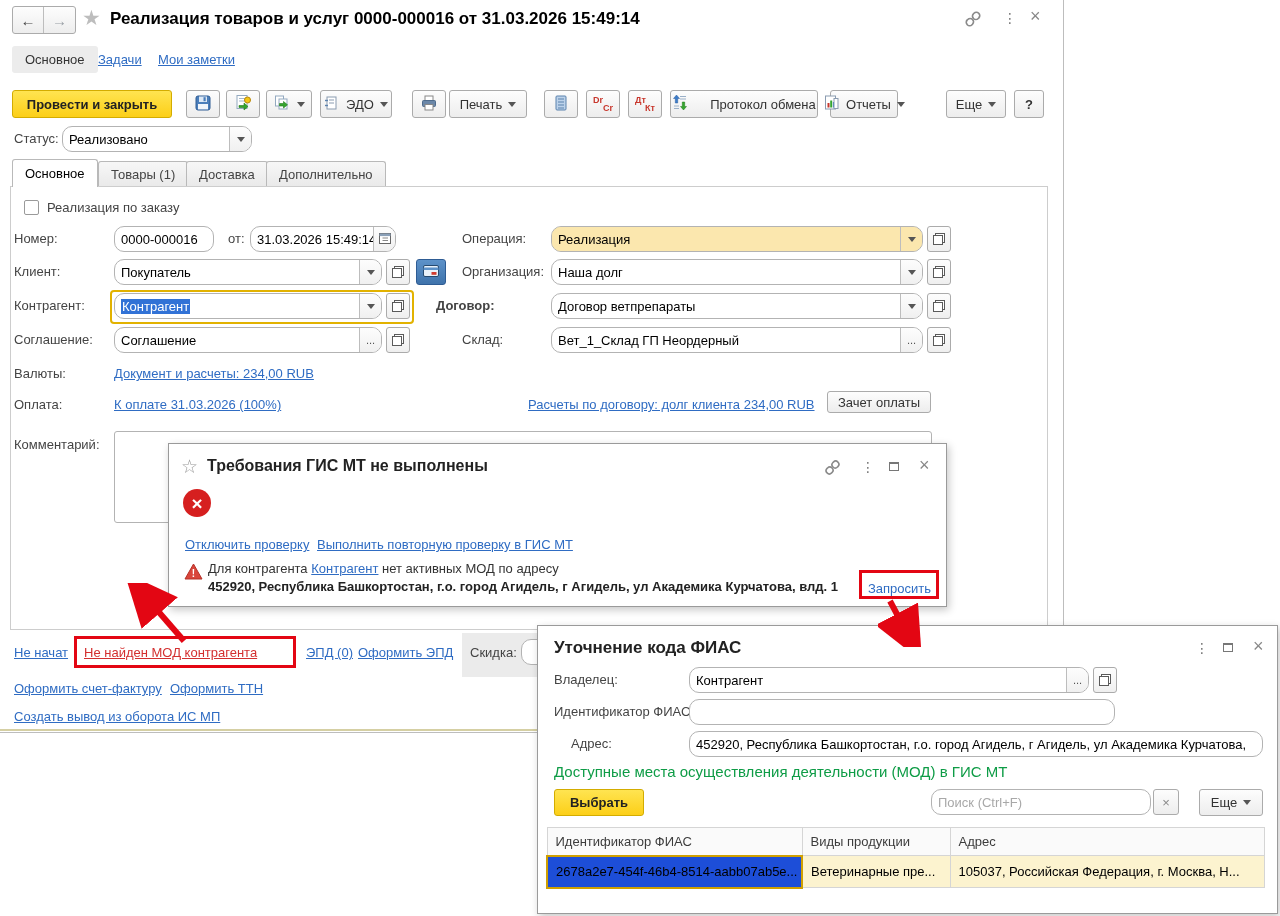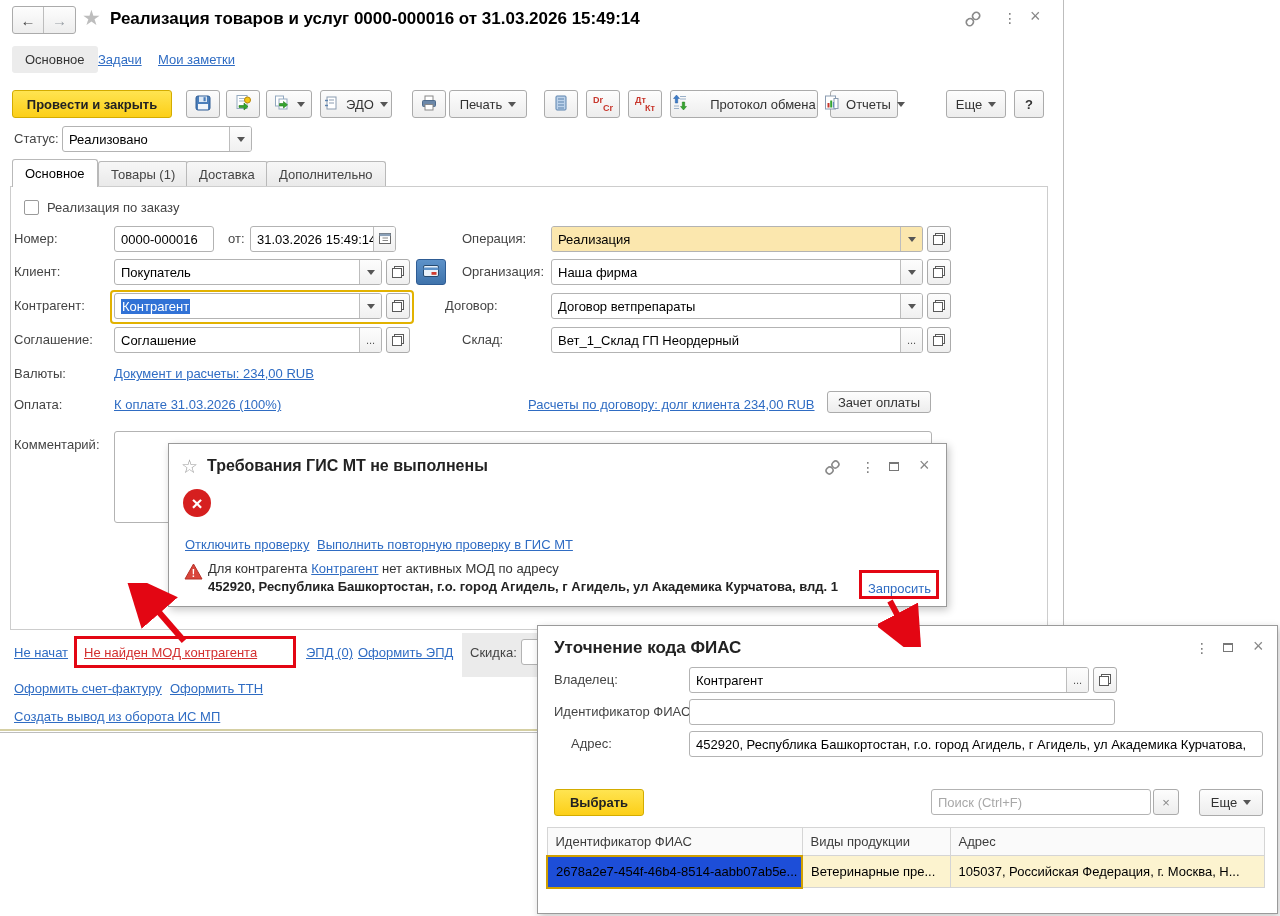--- a/index.html
+++ b/index.html
@@ -16,21 +16,21 @@
   .btn { display:inline-flex; align-items:center; justify-content:center; gap:6px;
     background:linear-gradient(#fdfdfd,#ededed); border:1px solid #ababab; border-radius:3px;
     color:#333; cursor:default; white-space:nowrap; }
   .btn-yellow { background:linear-gradient(#ffe451,#fccf18); border:1px solid #d3ac00; font-weight:bold; color:#222; }
   .navgrp { display:flex; border:1px solid #ababab; border-radius:3px; overflow:hidden; background:linear-gradient(#fdfdfd,#ededed); }
   .navgrp > div { width:31px; height:26px; display:flex; align-items:center; justify-content:center; font-size:15px; }
   .navgrp > div:first-child { border-right:1px solid #bdbdbd; color:#444; }
   .navgrp .fwd { color:#9aa0a6; }
 
   
-  .field { display:flex; align-items:stretch; background:#fff; border:1px solid #b3b3b3; border-radius:3px; height:26px; overflow:hidden; }
+  .field { display:flex; align-items:stretch; background:#fff; border:1px solid #b3b3b3; border-radius:10px; height:26px; overflow:hidden; }
   .field .val { flex:1; display:flex; align-items:center; padding:0 6px; color:#000; white-space:nowrap; overflow:hidden; }
   .seg { width:22px; display:flex; align-items:center; justify-content:center; border-left:1px solid #bdbdbd; background:linear-gradient(#fdfdfd,#f0f0f0); color:#555; font-size:11px; }
   .field-yellow { background:#fbe7ae; }
   .field-yellow .val { background:#fbe7ae; }
   .field-yellow .seg { background:#fbe7ae; }
   .openbtn { width:24px; height:26px; display:flex; align-items:center; justify-content:center;
     border:1px solid #ababab; border-radius:3px; background:linear-gradient(#fdfdfd,#efefef); }
   .arr-down { width:0; height:0; border-left:4px solid transparent; border-right:4px solid transparent; border-top:5px solid #555; }
   .ic-open { position:relative; width:12px; height:12px; display:inline-block; }
   .ic-open::before { content:""; position:absolute; right:0; top:0; width:8px; height:8px; border:1px solid #5a5a5a; background:#fff; }
@@ -268,21 +268,21 @@
       </div>
     <div class="abs btn" style="left:416px;top:259px;width:30px;height:26px;background:linear-gradient(#5d92c9,#3f73ab);border-color:#2e5c94;z-index:2;">
       <span><svg width="16" height="12" viewBox="0 0 16 12">
             <rect x="0.5" y="0.5" width="15" height="11" rx="1.5" fill="#e9f1f9" stroke="#26496e"></rect>
             <rect x="0.5" y="2.5" width="15" height="2.5" fill="#5d92c9"></rect>
             <rect x="8.5" y="7" width="5" height="2.8" fill="#d03b2f"></rect>
           </svg></span>
     </div>
     <div class="abs label" style="left:462px;top:264px;z-index:2;">Организация:</div>
     <div class="abs field" style="left:551px;top:259px;width:372px;z-index:2;">
-      <div class="val">Наша фирма</div>
+      <div class="val">Наша долг</div>
       <div class="seg">
           <span class="arr-down"></span>
         </div>
     </div>
     <div class="abs openbtn" style="left:927px;top:259px;z-index:2;">
         <span class="ic-open"></span>
       </div>
 
     <div class="abs label" style="left:14px;top:298px;z-index:2;">Контрагент:</div>
     <div class="abs focus-ring" style="left:110px;top:290px;width:304px;height:34px;z-index:2;"></div>
@@ -290,21 +290,21 @@
       <div class="val">
           <span class="sel">Контрагент</span>
         </div>
       <div class="seg">
           <span class="arr-down"></span>
         </div>
     </div>
     <div class="abs openbtn" style="left:386px;top:293px;z-index:3;">
         <span class="ic-open"></span>
       </div>
-    <div class="abs label" style="left:445px;top:298px;z-index:2;">Договор:</div>
+    <div class="abs label" style="left:436px;top:298px;z-index:2;font-weight:bold;">Договор:</div>
     <div class="abs field" style="left:551px;top:293px;width:372px;z-index:2;">
       <div class="val">Договор ветпрепараты</div>
       <div class="seg">
           <span class="arr-down"></span>
         </div>
     </div>
     <div class="abs openbtn" style="left:927px;top:293px;z-index:2;">
         <span class="ic-open"></span>
       </div>
 
@@ -408,20 +408,21 @@
     <div class="abs label" style="left:16px;top:78px;">Идентификатор ФИАС:</div>
     <div class="abs field" style="left:151px;top:73px;width:426px;">
       <div class="val"></div>
     </div>
 
     <div class="abs label" style="left:33px;top:110px;">Адрес:</div>
     <div class="abs field" style="left:151px;top:105px;width:574px;">
       <div class="val">452920, Республика Башкортостан, г.о. город Агидель, г Агидель, ул Академика Курчатова,</div>
     </div>
 
+    <div class="abs grn-head" style="left:16px;top:137px;">Доступные места осуществления деятельности (МОД) в ГИС МТ</div>
 
     <div class="abs btn btn-yellow" style="left:16px;top:163px;width:90px;height:27px;">Выбрать</div>
     <div class="abs field" style="left:393px;top:163px;width:220px;">
       <input class="search-inp" placeholder="Поиск (Ctrl+F)" style="">
     </div>
     <div class="abs btn" style="left:615px;top:163px;width:26px;height:26px;color:#888;">×</div>
     <div class="abs btn" style="left:661px;top:163px;width:64px;height:27px;">
       <span>Еще</span>
       <span class="arr-down"></span>
     </div>

